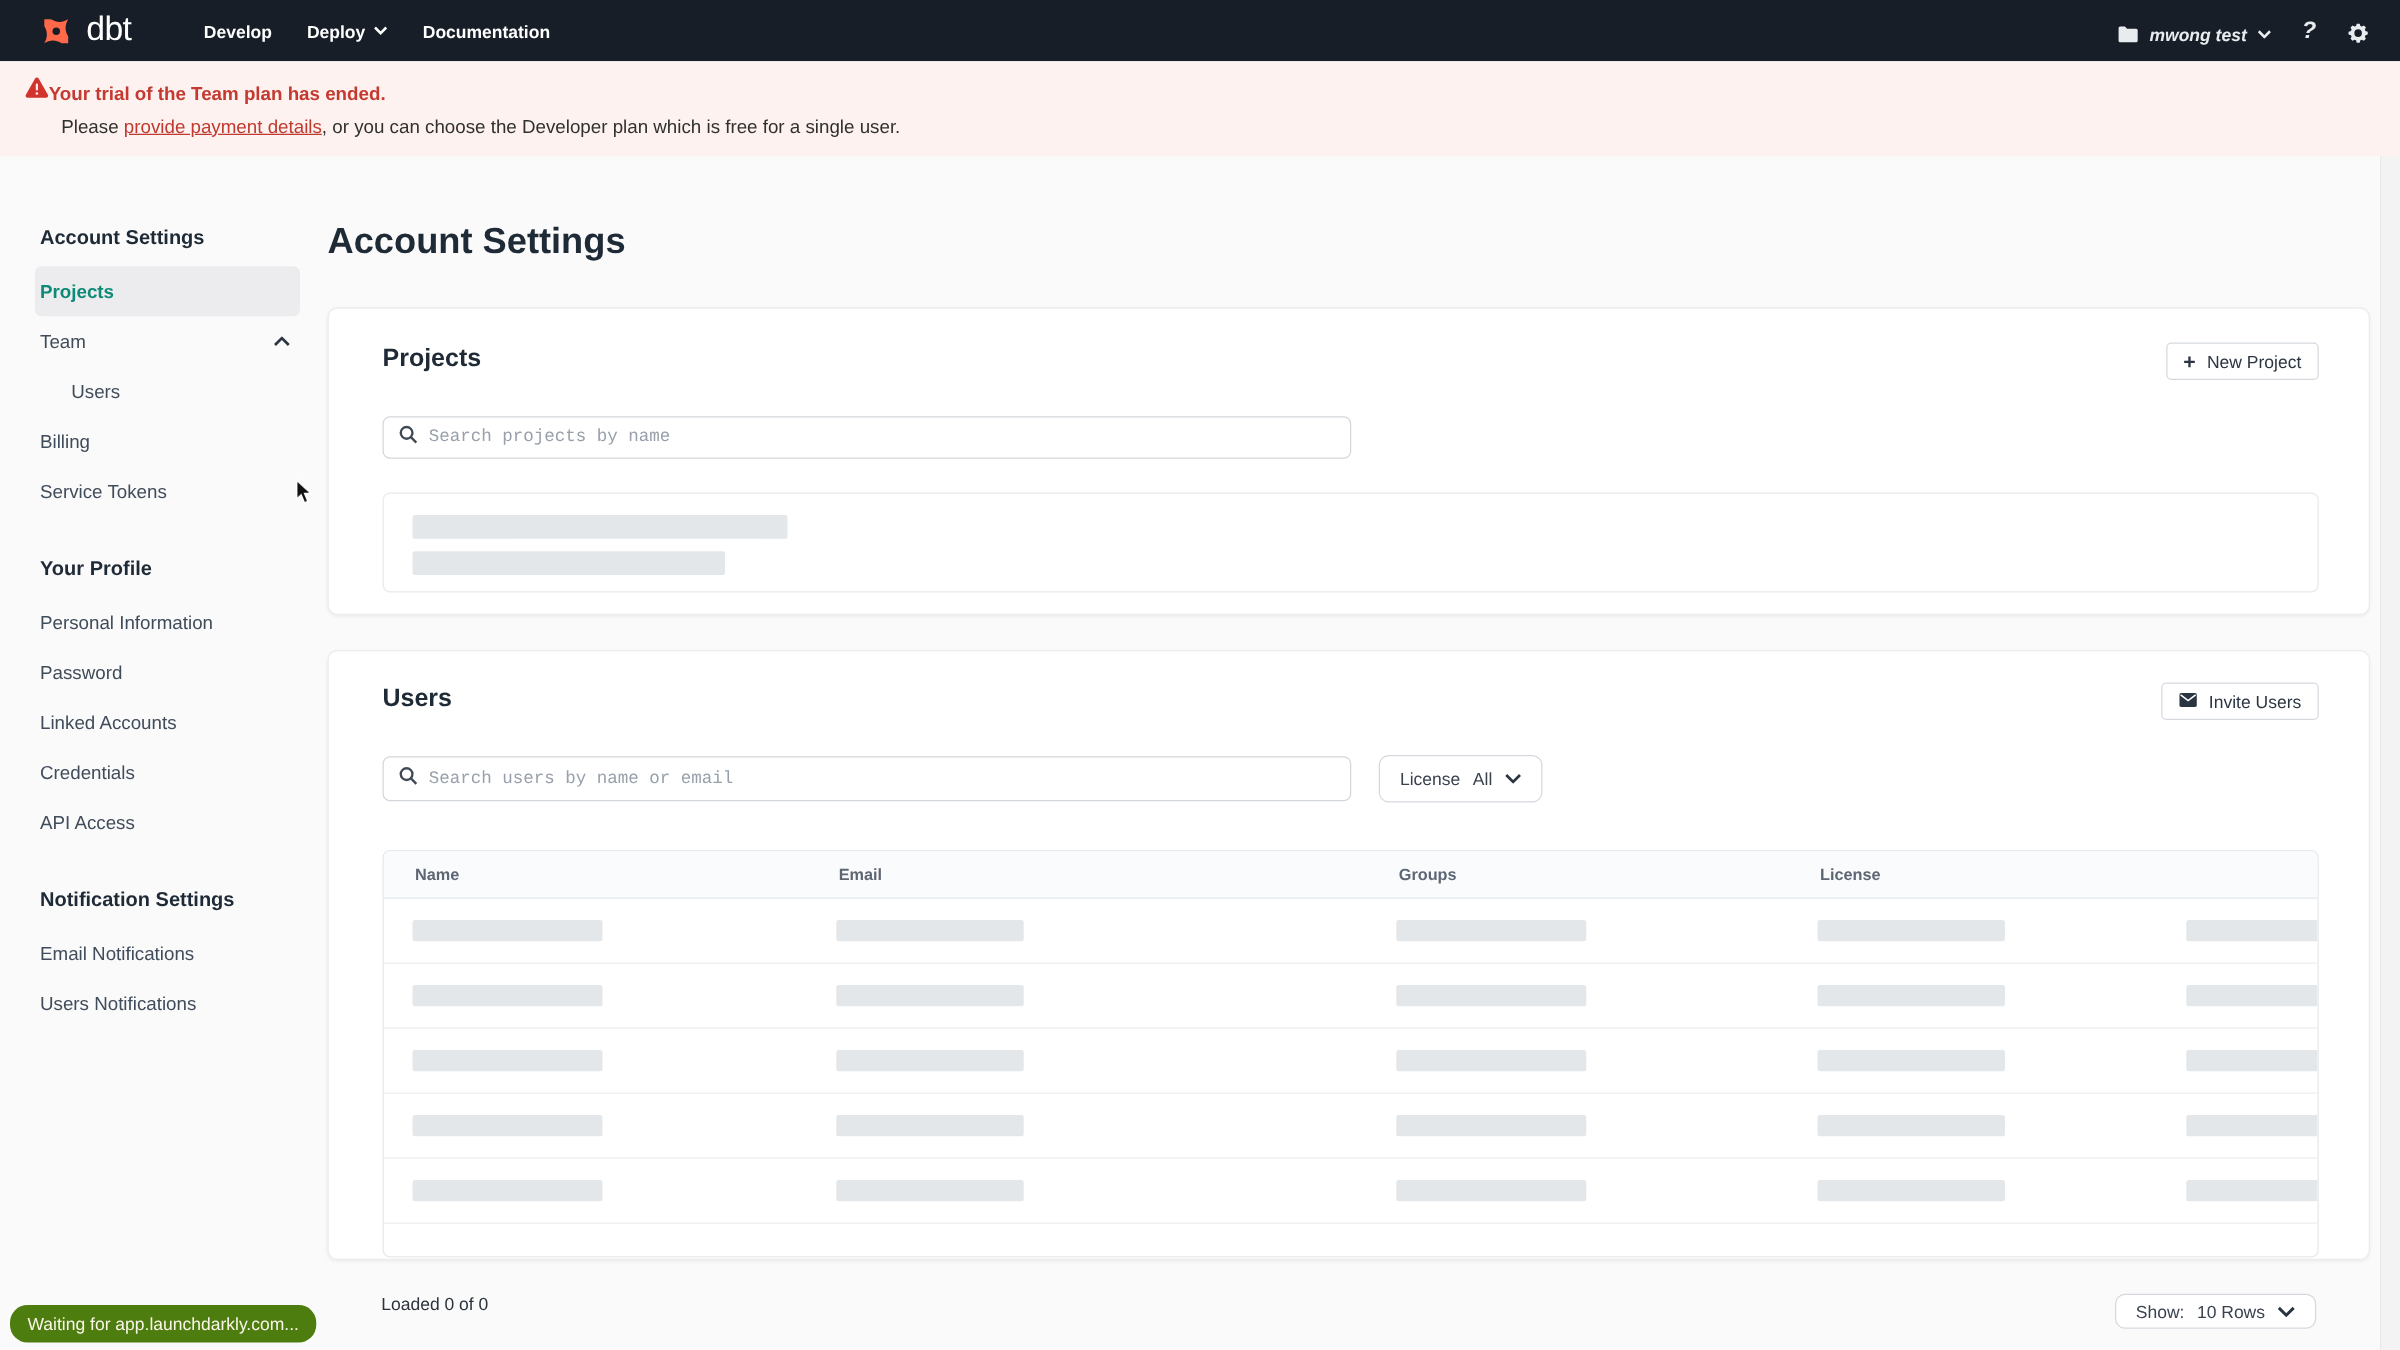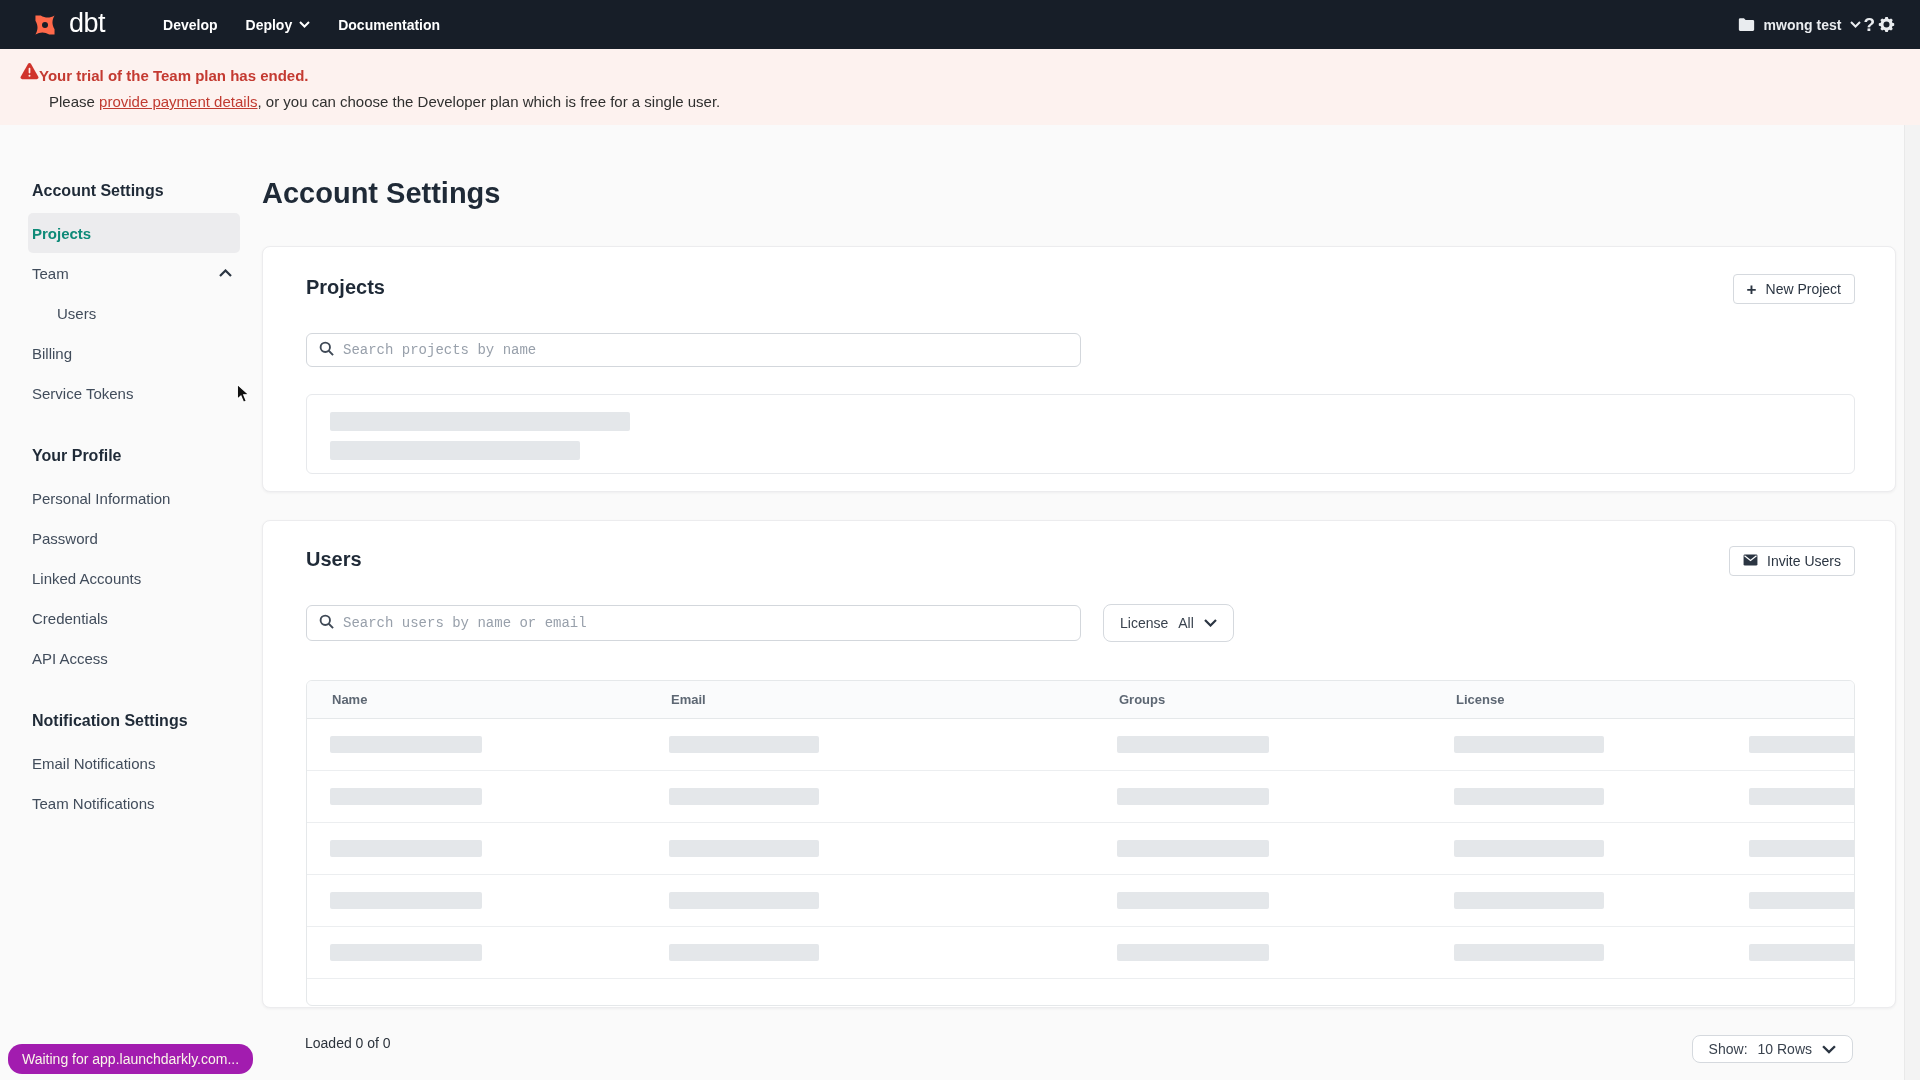--- a/index.html
+++ b/index.html
@@ -8,21 +8,21 @@
     font-family: "Liberation Sans", sans-serif;
     background:#fafafa; color:#1f2a37; position:relative;
   }
   
   .navbar{height:49px;background:#171e28;display:flex;align-items:center;padding:0 24px 0 30px;}
   .logo{display:flex;align-items:center;gap:9px;margin-right:58px;}
   .logo-mark{width:30px;height:30px;color:#ff694a;display:flex;}
   .logo-text{color:#ffffff;font-size:27px;font-weight:400;letter-spacing:-.5px;line-height:1;padding-bottom:3px;}
   .nav-links{display:flex;align-items:center;gap:28px;}
   .nav-link{color:#ffffff;font-size:14px;font-weight:700;display:flex;align-items:center;gap:7px;cursor:pointer;}
-  .nav-right{margin-left:auto;display:flex;align-items:center;gap:2px;}
+  .nav-right{margin-left:auto;display:flex;align-items:flex-end;gap:24px;font-style:italic;}
   .account-switcher{display:flex;align-items:center;gap:9px;color:#e9ecef;font-size:14px;font-weight:700;cursor:pointer;}
   .icon-btn{color:#e9ecef;display:flex;align-items:center;cursor:pointer;}
   .help-glyph{font-size:19px;font-weight:700;color:#e9ecef;}
   .chev{display:inline-flex;}
   
   .banner{height:76px;background:#fdf2ef;padding:15px 0 0 20px;}
   .banner-row1{display:flex;align-items:flex-end;gap:0;height:20px;}
   .banner-title{color:#c43a31;font-weight:700;font-size:15px;}
   .banner-body{margin:9px 0 0 29px;font-size:15px;color:#30302f;}
   .banner-link{color:#c03a30;text-decoration:underline;cursor:pointer;}
@@ -68,21 +68,21 @@
   .t-row .sk-bar:nth-child(1){width:152px;}
   .t-row .sk-bar:nth-child(2){width:150px;}
   .t-row .sk-bar:nth-child(3){width:152px;}
   .t-row .sk-bar:nth-child(4){width:150px;}
   .t-row .sk-bar:nth-child(5){width:100%;border-radius:2px 0 0 2px;}
   
   .table-footer{display:flex;justify-content:space-between;margin-top:27px;padding:0 43px;}
   .loaded-text{font-size:14px;color:#2c333c;}
   .show-btn{height:28px;}
   
-  .status-pill{position:fixed;left:8px;bottom:6px;background:#a21caf;color:#faf6e9;font-size:14px;padding:7px 14px;border-radius:14px;z-index:50;}
+  .status-pill{position:fixed;left:8px;bottom:6px;background:#4d7c0f;color:#faf6e9;font-size:14px;padding:7px 14px;border-radius:14px;z-index:50;}
   .scrollbar{position:fixed;right:0;top:125px;bottom:0;width:16px;background:#f3f3f3;border-left:1px solid #e9e9e9;z-index:40;}
   .cursor{position:fixed;left:236px;top:383px;z-index:60;pointer-events:none;}
 </style>
 </head>
 <body>
 
 <div class="navbar">
   <div class="logo">
     <span class="logo-mark">
       <svg width="30" height="30" viewBox="0 0 24 24">
@@ -186,21 +186,21 @@
         <span>Credentials</span>
       </div>
       <div class="sb-item">
         <span>API Access</span>
       </div>
       <div class="sb-heading">Notification Settings</div>
       <div class="sb-item">
         <span>Email Notifications</span>
       </div>
       <div class="sb-item">
-        <span>Team Notifications</span>
+        <span>Users Notifications</span>
       </div>
     </div>
 
   <div class="main">
     <div class="page-title">Account Settings</div>
 
     <div class="card projects-card">
       <div class="card-head">
         <div class="card-title">Projects</div>
         <div class="btn">

